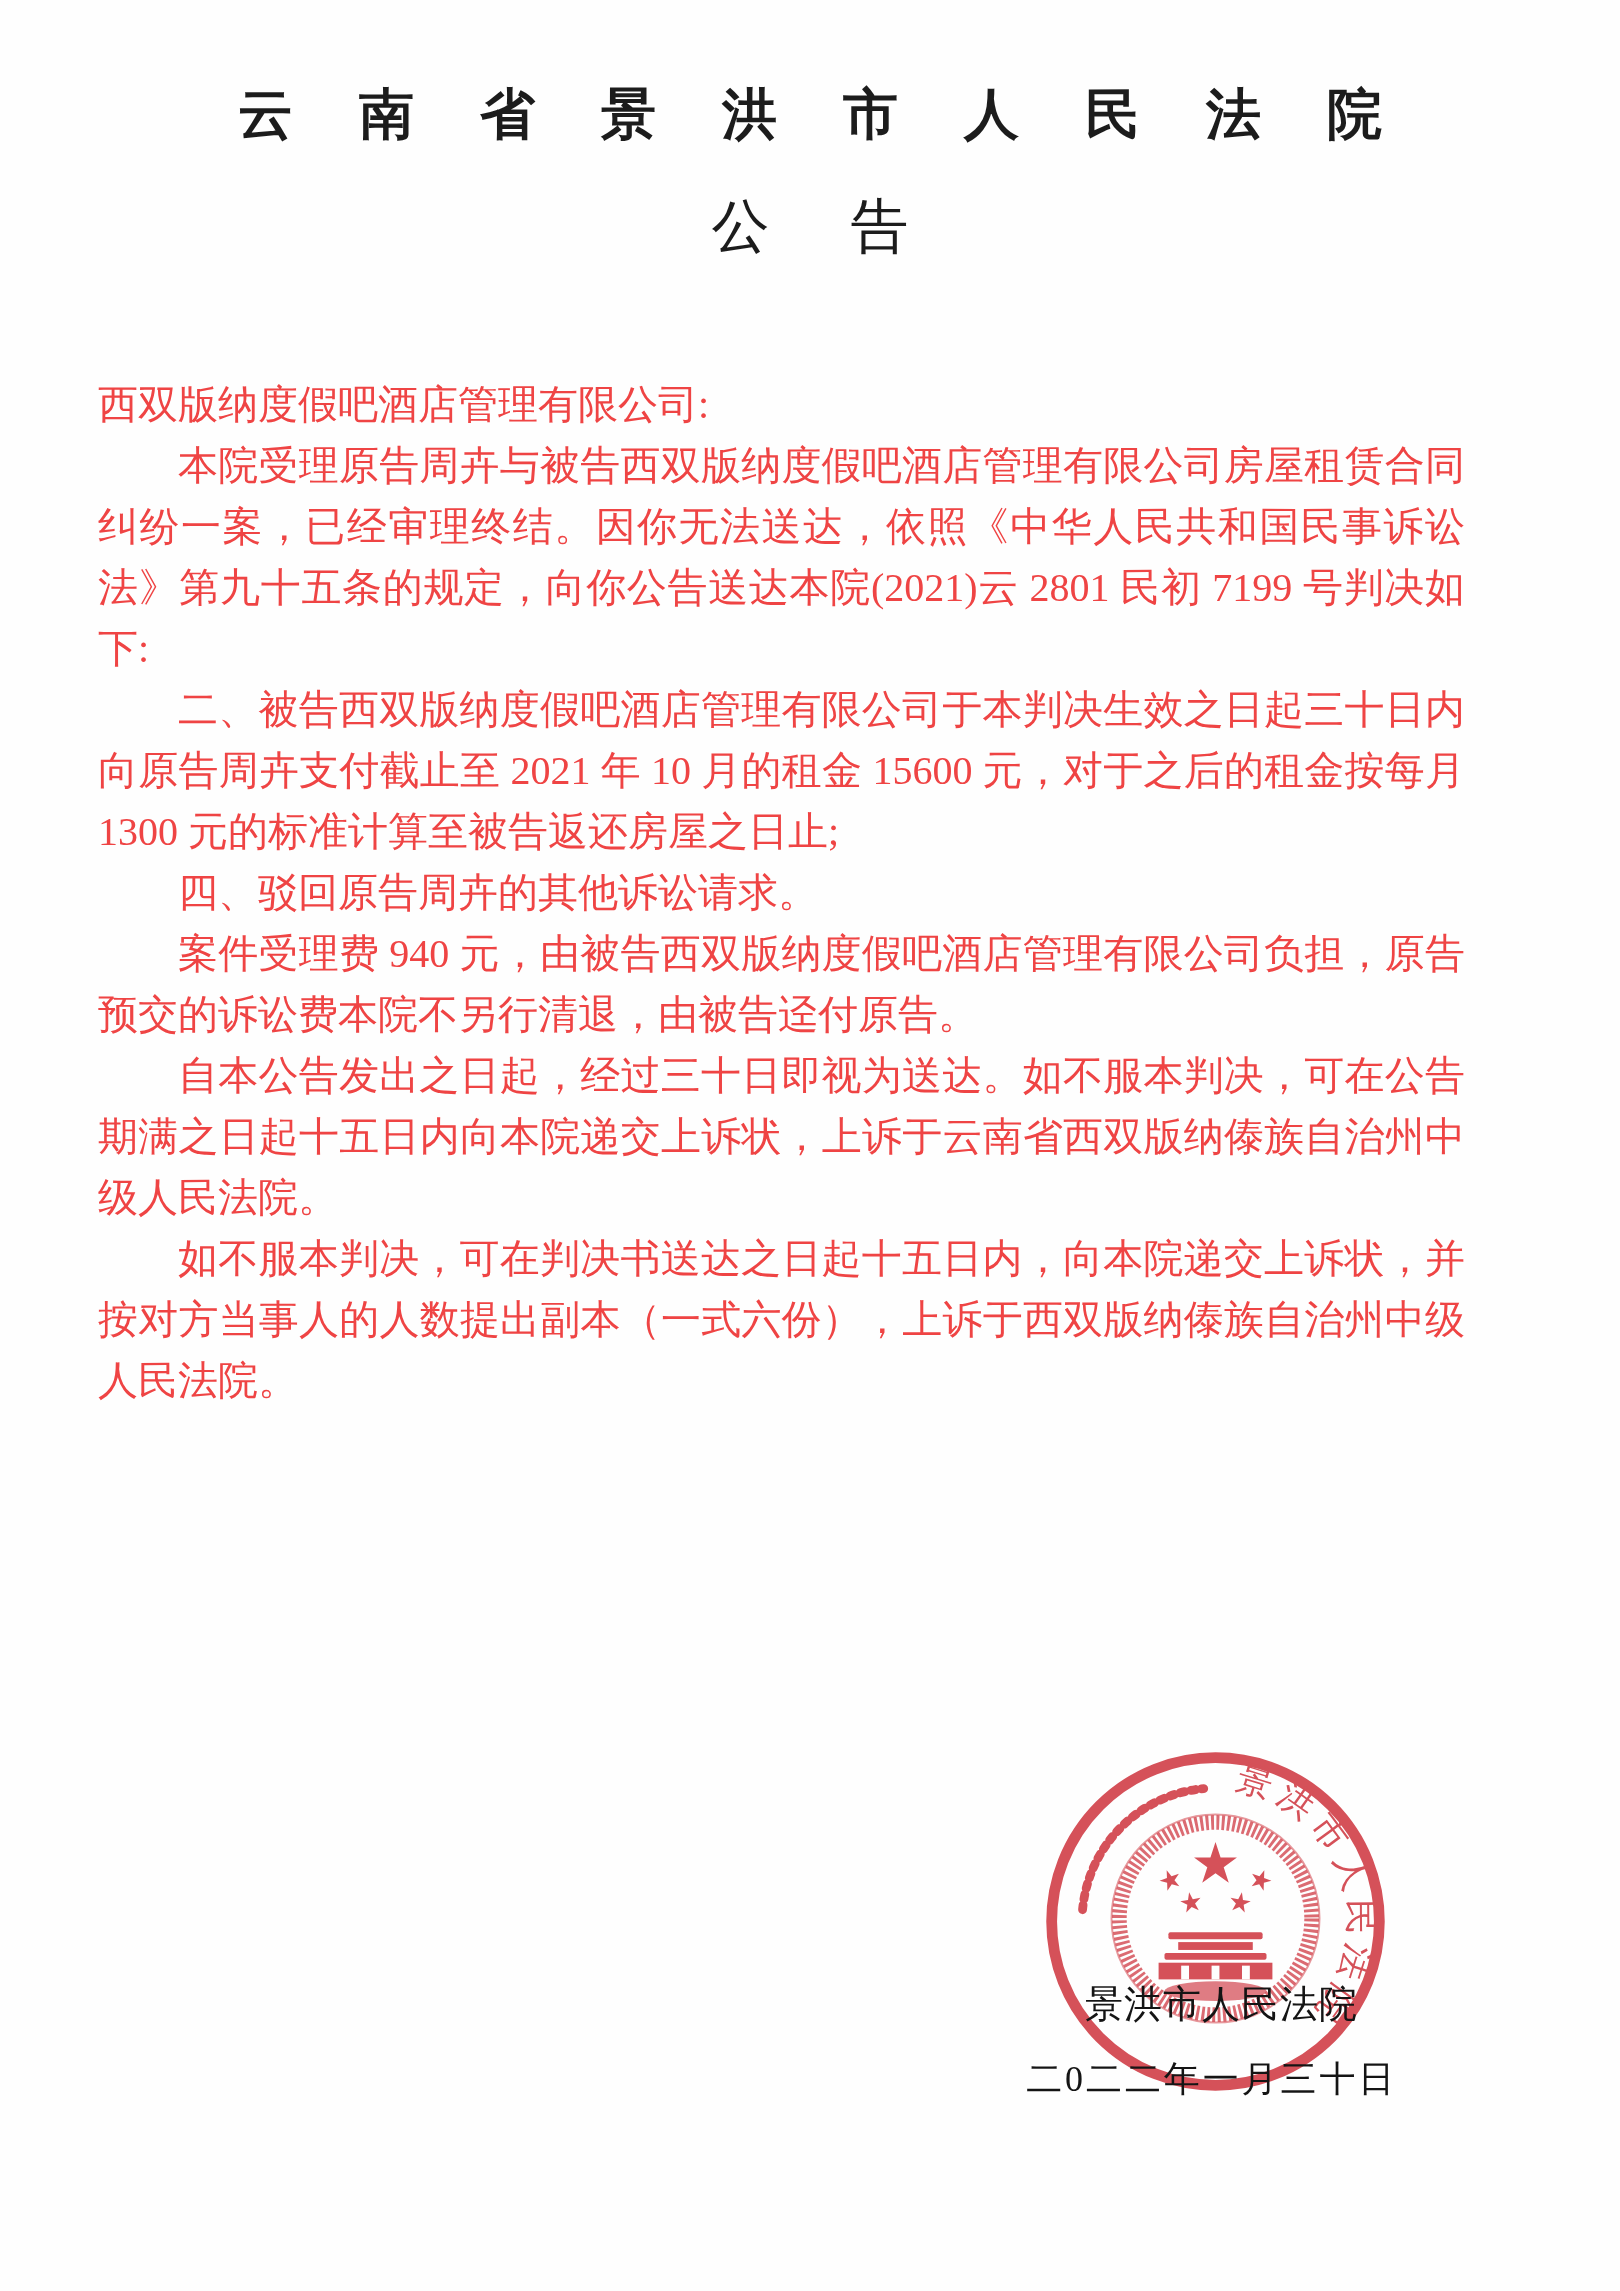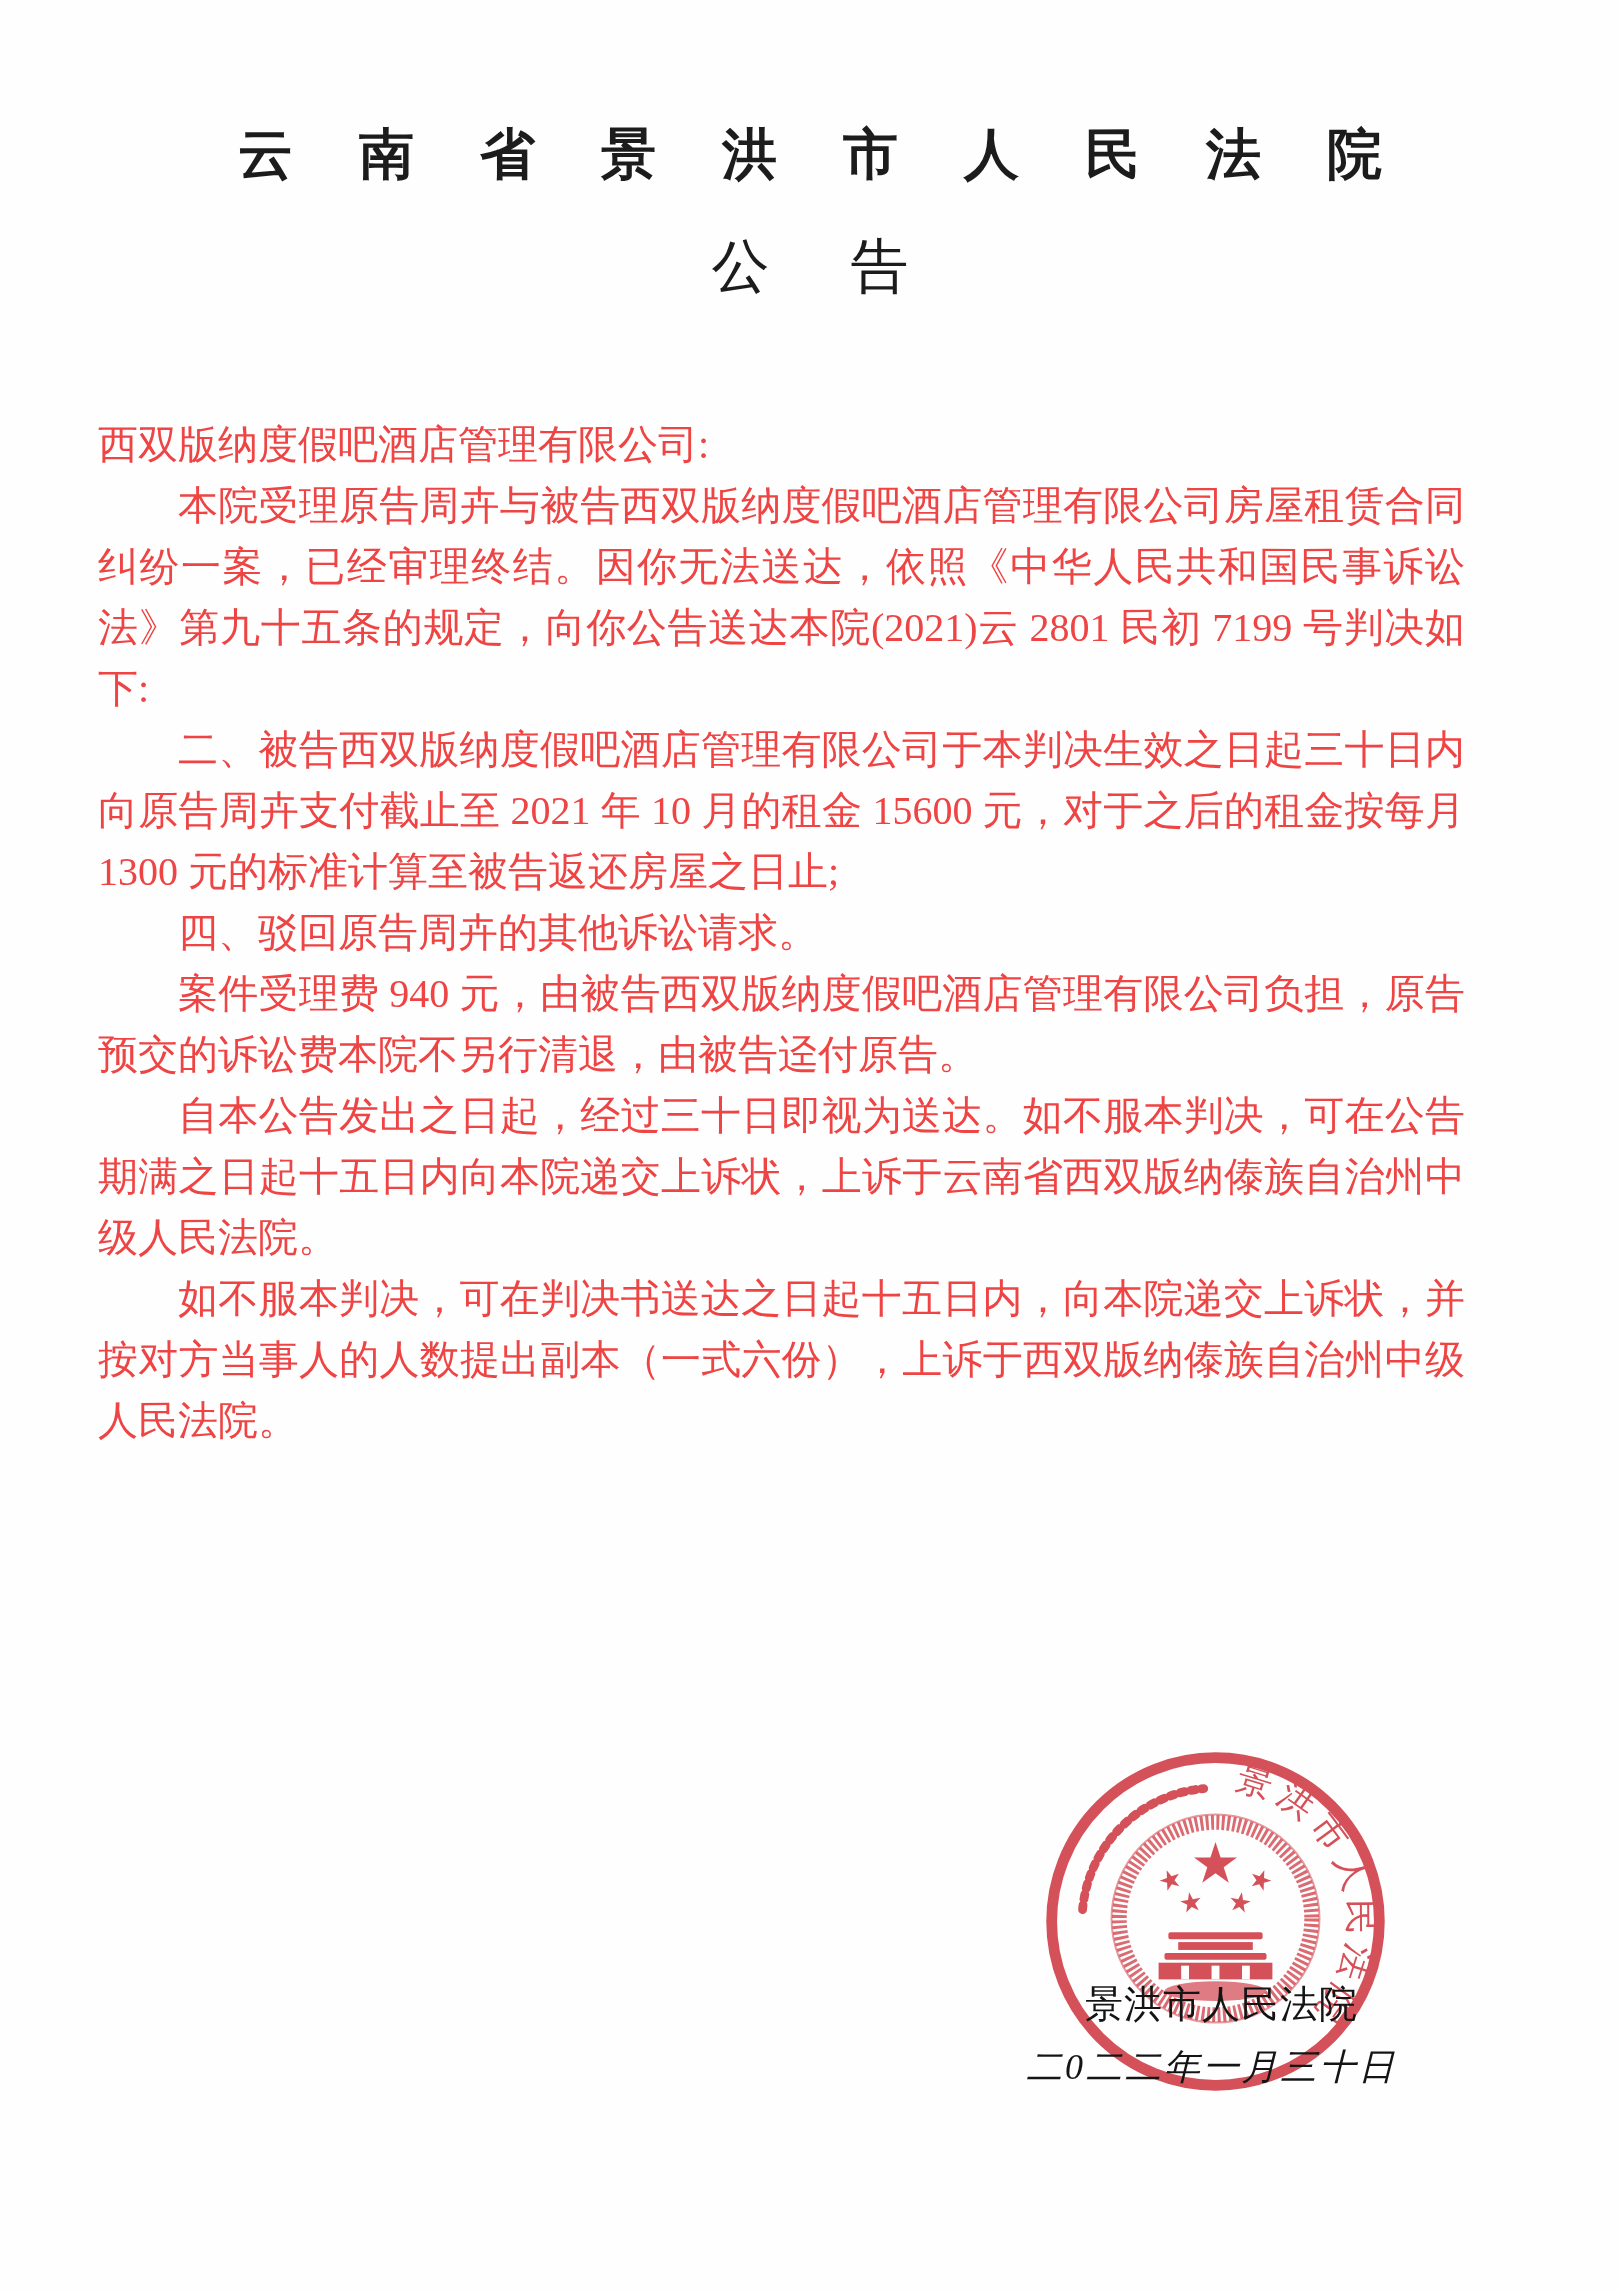--- a/index.html
+++ b/index.html
@@ -8,21 +8,21 @@
     width: 1620px;
     height: 2292px;
     margin: 0 auto;
     background: #fefefe;
     overflow: hidden;
     font-family: "Liberation Serif", "DejaVu Serif", serif;
     color: #1f1f1f;
   }
   .court-name {
     margin: 0;
-    padding-top: 116px;
+    padding-top: 76px;
     font-size: 55px;
     line-height: 78px;
     font-weight: 600;
     text-align: center;
     letter-spacing: 1.2em;
     text-indent: 1.2em;
     white-space: nowrap;
     color: #1c1c1c;
   }
   .doc-type {
@@ -64,28 +64,27 @@
     font-size: 38px;
     line-height: 43px;
     letter-spacing: 1px;
     color: #141414;
     white-space: nowrap;
     z-index: 2;
   }
   .seal-date {
     position: absolute;
     left: -7.8px;
-    top: 306px;
+    top: 318px;
     font-size: 36px;
     line-height: 43px;
     letter-spacing: 2.9px;
     color: #141414;
     white-space: nowrap;
     z-index: 2;
-    font-style: italic;
   }
 </style>
 </head>
 <body>
 
 <div class="page">
 
   <h1 class="court-name">云南省景洪市人民法院</h1>
 
   <h2 class="doc-type">公告</h2>

